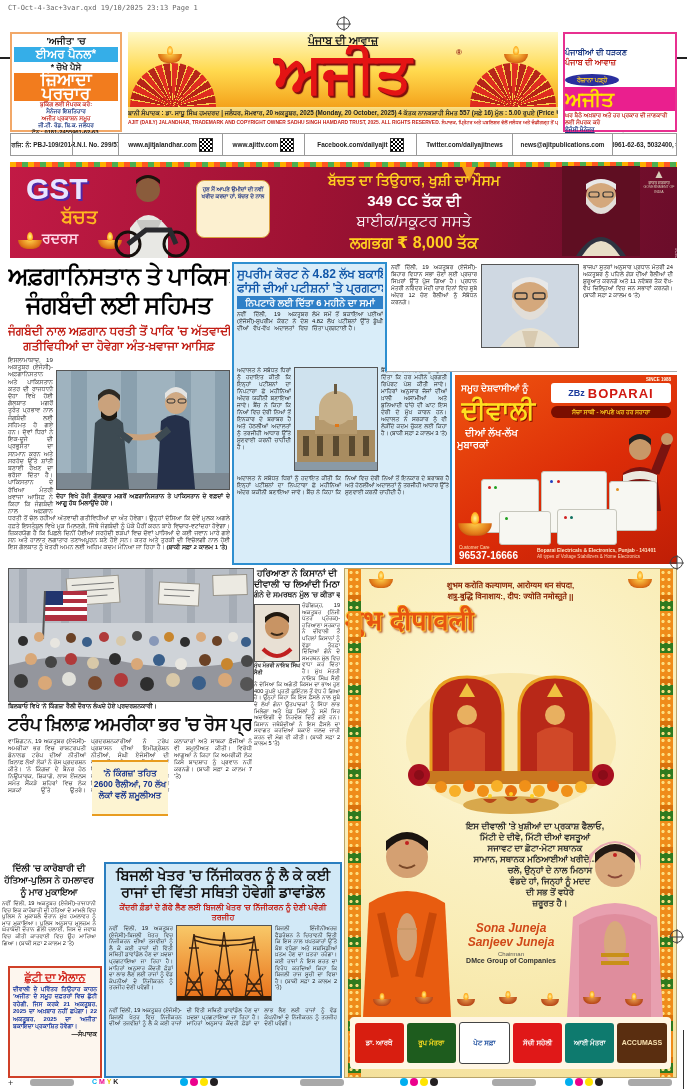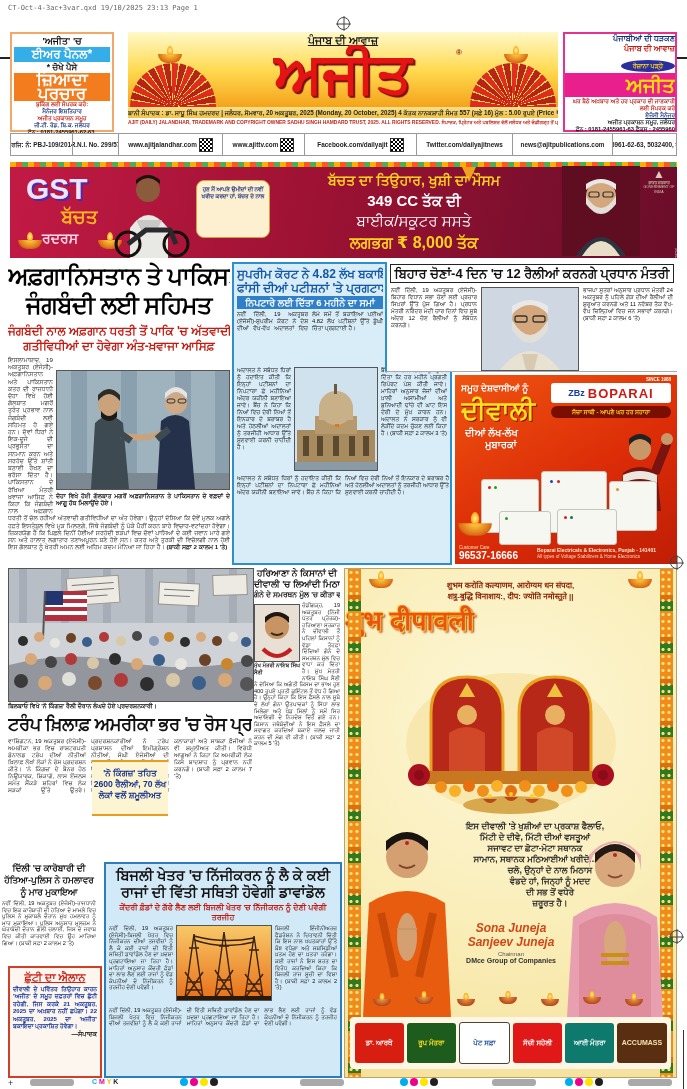--- a/index.html
+++ b/index.html
@@ -7,35 +7,35 @@
         font-family:"Liberation Sans","DejaVu Sans",sans-serif;overflow:hidden;color:#111}
   .ab{position:absolute}
   .ctr{text-align:center}
   .j{text-align:justify}
   .b{font-weight:bold}
   .nw{white-space:nowrap;overflow:hidden}
   .red{color:#c11d14}
   .tiny{font-size:5.8px;line-height:7px}
   .body6{font-size:6.2px;line-height:7.2px;color:#1c1c1c}
   
-  #mh-left{left:10px;top:32px;width:104px;height:100px;border:2px solid #f2a868;background:#fff;text-align:center;padding:1px 2px;box-sizing:border-box}
+  #mh-left{left:10px;top:32px;width:112px;height:100px;border:2px solid #f2a868;background:#fff;text-align:center;padding:1px 2px;box-sizing:border-box}
   #mh-left .band1{background:#35aee8;color:#fff;font-weight:bold;font-size:12px;line-height:15px}
   #mh-left .band2{background:#f27c1e;color:#fff;font-weight:bold;font-size:17px;line-height:14px}
   #mh-center{left:128px;top:32px;width:430px;height:75px;background:linear-gradient(#fff9c9,#ffd94e 52%,#f4a31b);overflow:hidden}
   #mh-logo{width:100%;text-align:center;font-size:56px;line-height:56px;font-weight:900;color:#e41414;
            text-shadow:1px 1px 0 #8d0f0f,2px 2px 1px #6e0a0a;top:13px;left:0}
   .fan{width:86px;height:44px;border-radius:86px 86px 0 0;
        background:repeating-conic-gradient(from -90deg at 50% 100%,#dc1f1f 0 9deg,#f7cf4a 9deg 11deg,#b01616 11deg 20deg,#f7cf4a 20deg 22deg);
        opacity:.92}
   .diya{width:24px;height:9px;background:radial-gradient(ellipse at 50% 0,#ffd24a,#e07818 60%,#a03008);border-radius:0 0 12px 12px}
   .diya:before{content:"";position:absolute;top:-8px;left:50%;transform:translateX(-50%);width:6px;height:9px;
        background:radial-gradient(#fff7a0,#ffb020 60%,#f06010);border-radius:50% 50% 50% 50%/62% 62% 38% 38%}
   #mh-date{left:128px;top:107px;width:430px;height:11px;background:linear-gradient(#f9e08a,#f2c243);font-size:6.3px;line-height:11px;font-weight:bold;color:#222}
   #mh-copy{left:128px;top:118px;width:430px;height:10px;font-size:4.9px;line-height:10px;color:#c4231a;font-weight:bold}
-  #mh-right{left:563px;top:32px;width:114px;height:100px;border:2px solid #e83090;background:#fff;text-align:right;box-sizing:border-box;padding-top:0}
+  #mh-right{left:563px;top:32px;width:114px;height:100px;border:2px solid #e83090;background:#fff;text-align:left;box-sizing:border-box;padding-top:14px}
   #mh-right .oval{display:inline-block;background:#2a2f9e;color:#ffd020;border-radius:50%;font-size:6.5px;font-weight:bold;padding:2px 12px}
   #mh-right .pink{background:#ea1f8e;color:#ffe000;font-weight:900;font-size:20px;line-height:24px;margin:1px 0}
   #infobar{left:10px;top:133px;width:667px;height:23px;border:1px solid #9a9a9a;display:flex;align-items:center;box-sizing:border-box;background:#fff}
   #infobar .cell{border-right:1px solid #9a9a9a;height:100%;display:flex;align-items:center;justify-content:center;
                  font-size:6.4px;font-weight:bold;color:#222;padding:0 2px;box-sizing:border-box;gap:2px;overflow:hidden;white-space:nowrap}
   .qr{width:12px;height:12px;flex:none;background:
       linear-gradient(45deg,#000 25%,transparent 25%,transparent 75%,#000 75%),
       linear-gradient(45deg,#000 25%,#fff 25%,#fff 75%,#000 75%);
       background-size:4px 4px;background-position:0 0,2px 2px;border:1px solid #333}
   
@@ -250,21 +250,20 @@
         <rect x="68" y="68" width="6" height="20" fill="#5a4a30"></rect>
         <rect y="94" width="82" height="8" fill="#8a9aa6"></rect>
         <rect x="40" y="56" width="4" height="3" fill="#e07818"></rect>
       </svg>
       <div class="j tiny" style="flex:1;overflow:hidden">ਬੈਂਚ ਨੇ ਰਜਿਸਟਰੀ ਨੂੰ ਹੁਕਮ ਦਿੱਤਾ ਕਿ ਹਰ ਮਹੀਨੇ ਪ੍ਰਗਤੀ ਰਿਪੋਰਟ ਪੇਸ਼ ਕੀਤੀ ਜਾਵੇ। ਮਾਹਿਰਾਂ ਅਨੁਸਾਰ ਜੱਜਾਂ ਦੀਆਂ ਖ਼ਾਲੀ ਅਸਾਮੀਆਂ ਅਤੇ ਬੁਨਿਆਦੀ ਢਾਂਚੇ ਦੀ ਘਾਟ ਇਸ ਦੇਰੀ ਦੇ ਮੁੱਖ ਕਾਰਨ ਹਨ। ਅਦਾਲਤ ਨੇ ਸਰਕਾਰ ਨੂੰ ਵੀ ਲੋੜੀਂਦੇ ਕਦਮ ਚੁੱਕਣ ਲਈ ਕਿਹਾ ਹੈ। (ਬਾਕੀ ਸਫ਼ਾ 2 ਕਾਲਮ 3 'ਤੇ)</div>
     </div>
     <div class="cols2 j tiny" style="width:212px;height:96px;overflow:hidden;margin-top:2px">ਅਦਾਲਤ ਨੇ ਸਬੰਧਤ ਧਿਰਾਂ ਨੂੰ ਹਦਾਇਤ ਕੀਤੀ ਕਿ ਇਨ੍ਹਾਂ ਪਟੀਸ਼ਨਾਂ ਦਾ ਨਿਪਟਾਰਾ ਛੇ ਮਹੀਨਿਆਂ ਅੰਦਰ ਯਕੀਨੀ ਬਣਾਇਆ ਜਾਵੇ। ਬੈਂਚ ਨੇ ਕਿਹਾ ਕਿ ਨਿਆਂ ਵਿਚ ਦੇਰੀ ਨਿਆਂ ਤੋਂ ਇਨਕਾਰ ਦੇ ਬਰਾਬਰ ਹੈ ਅਤੇ ਹੇਠਲੀਆਂ ਅਦਾਲਤਾਂ ਨੂੰ ਤਰਜੀਹੀ ਆਧਾਰ ਉੱਤੇ ਸੁਣਵਾਈ ਕਰਨੀ ਚਾਹੀਦੀ ਹੈ।</div>
   </div>
 
   <div class="ab" id="bihar">
-    <div class="hl nw">ਬਿਹਾਰ ਚੋਣਾਂ-4 ਦਿਨ 'ਚ 12 ਰੈਲੀਆਂ ਕਰਨਗੇ ਪ੍ਰਧਾਨ ਮੰਤਰੀ</div>
     <div style="display:flex;gap:4px;padding:2px 4px;height:84px;overflow:hidden">
       <div class="j tiny" style="width:86px;overflow:hidden">ਨਵੀਂ ਦਿੱਲੀ, 19 ਅਕਤੂਬਰ (ਏਜੰਸੀ)-ਬਿਹਾਰ ਵਿਧਾਨ ਸਭਾ ਚੋਣਾਂ ਲਈ ਪ੍ਰਚਾਰ ਸਿਖ਼ਰਾਂ ਉੱਤੇ ਪੁੱਜ ਗਿਆ ਹੈ। ਪ੍ਰਧਾਨ ਮੰਤਰੀ ਨਰਿੰਦਰ ਮੋਦੀ ਚਾਰ ਦਿਨਾਂ ਵਿਚ ਸੂਬੇ ਅੰਦਰ 12 ਚੋਣ ਰੈਲੀਆਂ ਨੂੰ ਸੰਬੋਧਨ ਕਰਨਗੇ।</div>
       <svg class="photoframe" width="96" height="82" viewBox="0 0 96 82" style="flex:none">
         <rect width="96" height="82" fill="#cfd8e2"></rect>
         <path d="M18 82 Q48 44 78 82 Z" fill="#e8e2d2"></path>
         <path d="M40 66 L56 66 L52 82 L44 82 Z" fill="#d8cab0"></path>
         <circle cx="48" cy="32" r="18" fill="#d4a87c"></circle>
         <path d="M30 32 Q48 62 66 32 L66 42 Q48 68 30 42 Z" fill="#e2ded8"></path>
         <path d="M30 26 Q48 8 66 26 L66 18 Q48 6 30 18 Z" fill="#e8e8e8"></path>
         <rect x="33" y="28" width="12" height="6" rx="2" fill="none" stroke="#333" stroke-width="1.3"></rect>
@@ -277,21 +276,21 @@
   <div class="ab" id="boparai">
     <div class="ab" style="left:96px;top:2px;width:120px;text-align:right;font-size:4.5px;color:#ffe;font-weight:bold">SINCE 1988</div>
     <div class="ab" style="left:96px;top:8px;width:120px;height:20px;background:#fff;border-radius:3px;display:flex;align-items:center;justify-content:center;gap:3px">
       <span style="font-size:9px;font-weight:900;color:#1a3a9c">ZBz</span>
       <span style="font-size:13px;font-weight:900;color:#d01810;letter-spacing:1px">BOPARAI</span>
     </div>
     <div class="ab ctr nw" style="left:96px;top:31px;width:120px;height:12px;background:#7a0e00;border-radius:6px;color:#ffd020;font-size:6px;line-height:12px;font-weight:bold">ਸੱਚਾ ਸਾਥੀ - ਆਪਣੇ ਘਰ ਹਰ ਸਹਾਰਾ</div>
     <div class="ab nw b" style="left:6px;top:8px;width:88px;font-size:9px;color:#fff">ਸਮੂਹ ਦੇਸ਼ਵਾਸੀਆਂ ਨੂੰ</div>
     <div class="ab nw" style="left:6px;top:20px;width:96px;font-size:26px;line-height:30px;font-weight:900;color:#ffe020;text-shadow:1px 1px 0 #7a0e00">ਦੀਵਾਲੀ</div>
     <div class="ab nw b" style="left:10px;top:52px;width:88px;font-size:10px;color:#fff">ਦੀਆਂ ਲੱਖ-ਲੱਖ</div>
-    <div class="ab nw b" style="left:30px;top:64px;width:88px;font-size:10px;color:#fff">ਮੁਬਾਰਕਾਂ</div>
+    <div class="ab nw b" style="left:2px;top:64px;width:88px;font-size:10px;color:#fff">ਮੁਬਾਰਕਾਂ</div>
     <svg class="ab" style="left:152px;top:44px" width="66" height="92" viewBox="0 0 66 92">
       <path d="M12 92 L16 54 Q33 42 50 54 L54 92 Z" fill="#7a1410"></path>
       <circle cx="33" cy="30" r="11" fill="#c89868"></circle>
       <path d="M22 26 Q33 14 44 26 L44 20 Q33 10 22 20 Z" fill="#222"></path>
       <path d="M16 56 Q33 48 50 56 L50 64 Q33 56 16 64 Z" fill="#ece8e0"></path>
       <path d="M48 54 L60 24" stroke="#7a1410" stroke-width="9"></path>
       <circle cx="60" cy="20" r="6" fill="#c89868"></circle>
     </svg>
     <div class="ab" style="left:26px;top:96px;width:150px;height:72px">
       <div class="stab" style="left:0;top:8px;width:56px;height:52px">

